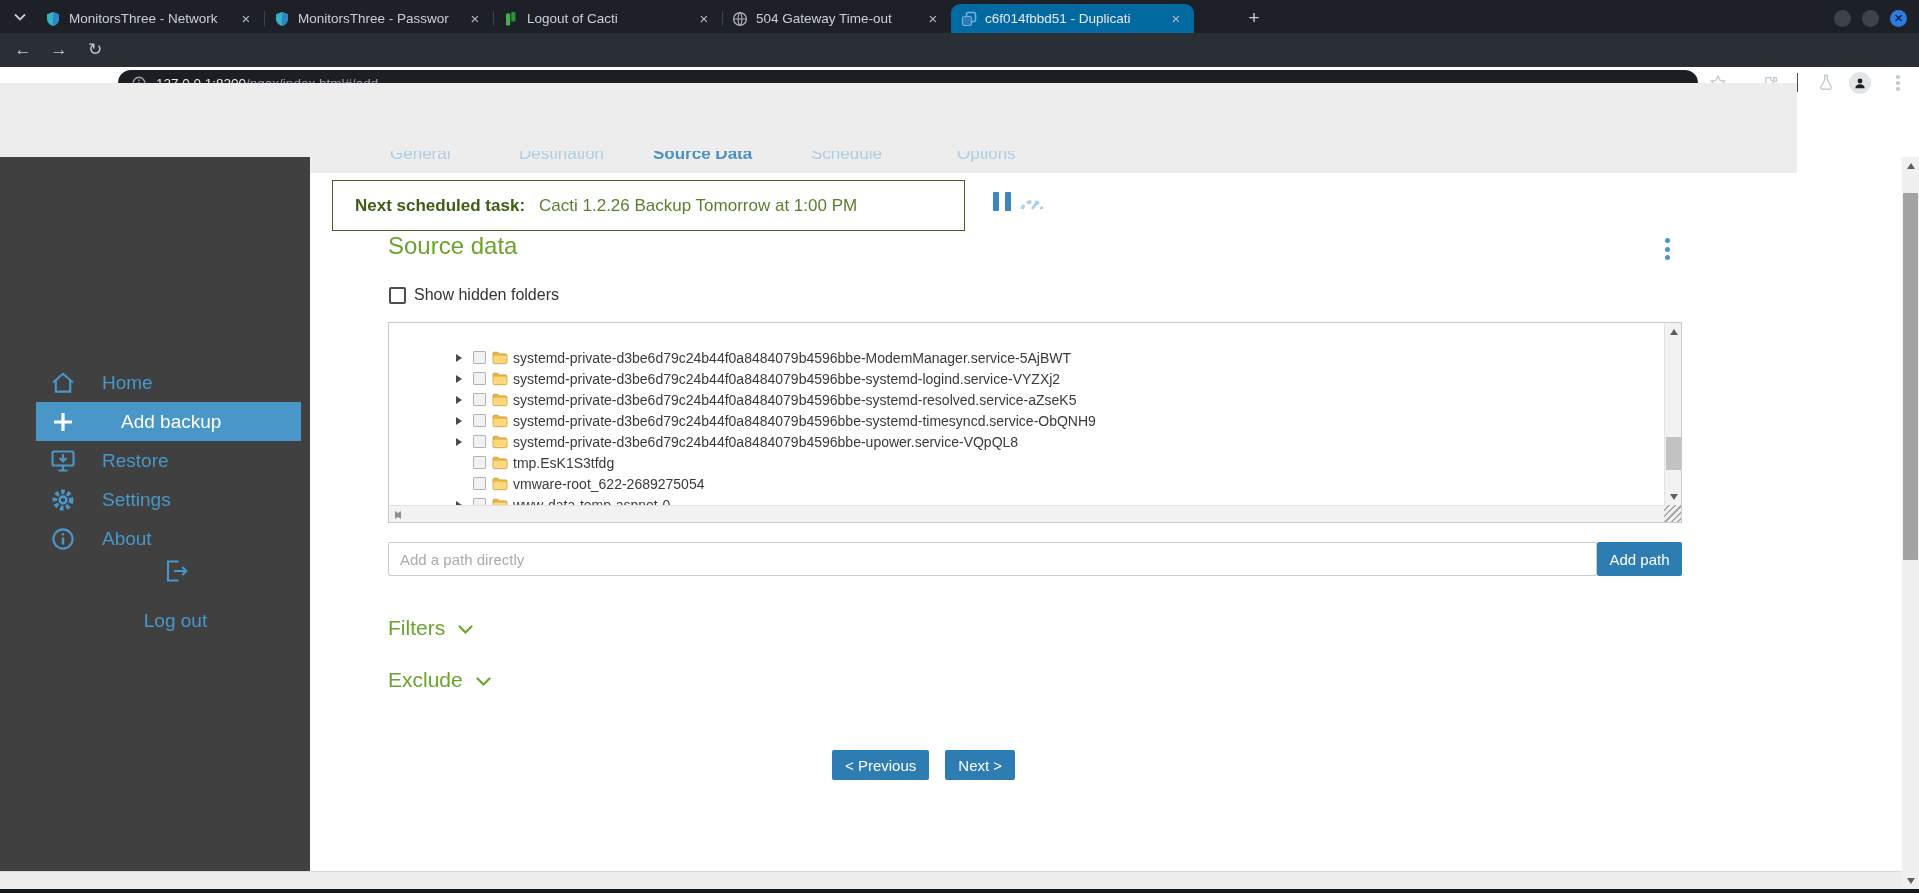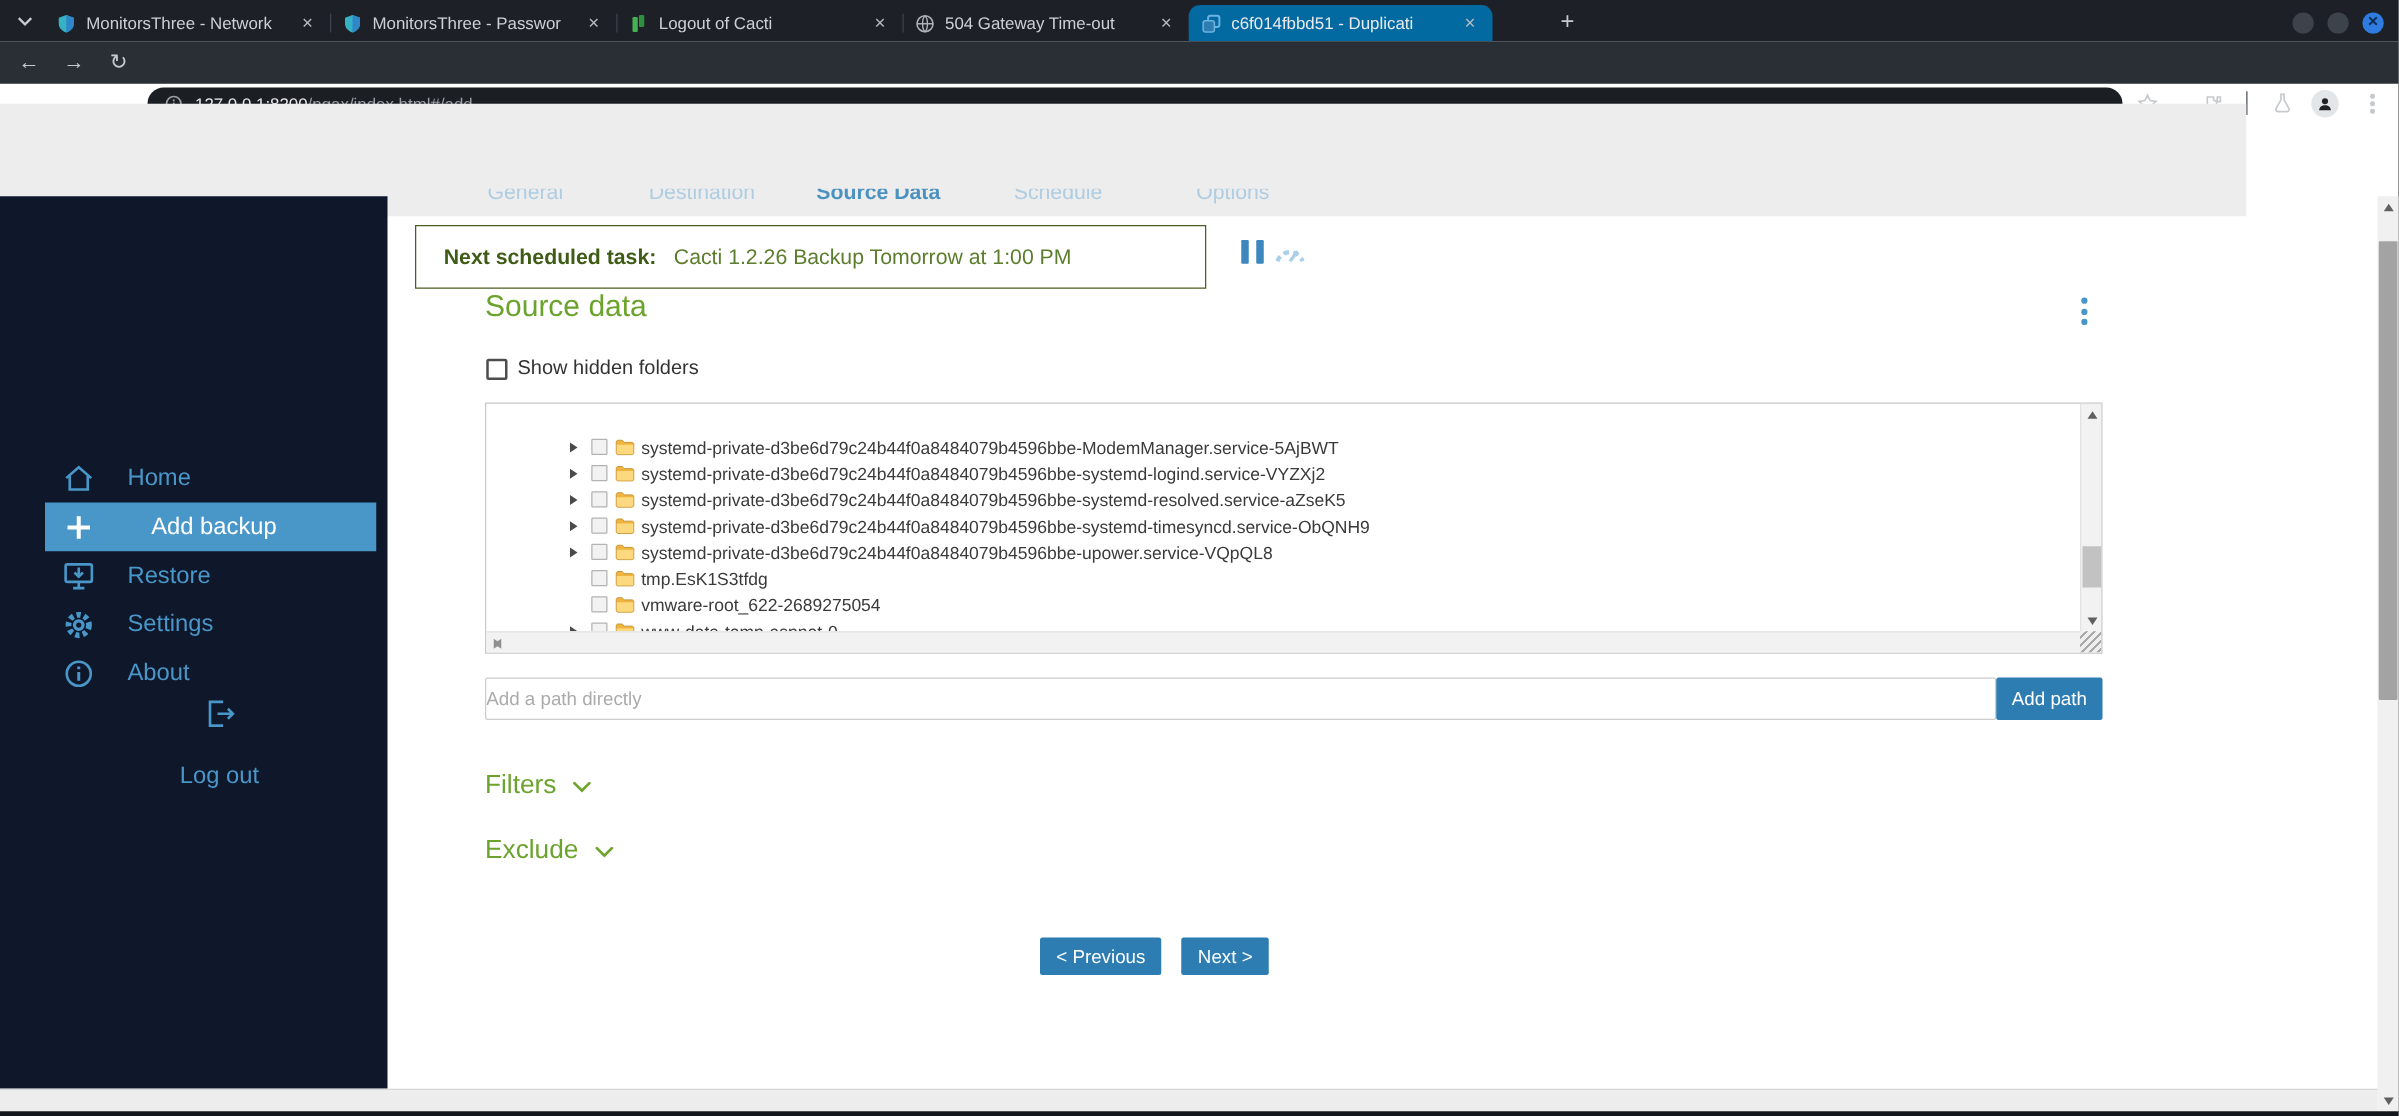--- a/index.html
+++ b/index.html
@@ -60,21 +60,21 @@
   .page-scroll .thumb { position:absolute; left:1px; top:36px; width:15px; height:367px; background:#a3a3a3; border-radius:1px; }
   .sb-arrow { position:absolute; left:0; width:17px; height:17px; display:flex; align-items:center; justify-content:center; }
   .tri-up    { width:0; height:0; border-left:4.5px solid transparent; border-right:4.5px solid transparent; border-bottom:6px solid #606060; }
   .tri-downA { width:0; height:0; border-left:4.5px solid transparent; border-right:4.5px solid transparent; border-top:6px solid #606060; }
   .tri-leftA { width:0; height:0; border-top:4.5px solid transparent; border-bottom:4.5px solid transparent; border-right:6px solid #909090; }
   .tri-rightA{ width:0; height:0; border-top:4.5px solid transparent; border-bottom:4.5px solid transparent; border-left:6px solid #909090; }
   .page-footer { position:absolute; left:0; top:871px; width:1902px; height:18px; background:#ededed; border-top:1px solid #d8d8d8; }
   .os-bar { position:absolute; left:0; top:889px; width:1919px; height:4px; background:#14171b; }
 
   
-  .sidebar { position:absolute; left:0; top:157px; width:310px; height:714px; background:#0f172a; }
+  .sidebar { position:absolute; left:0; top:157px; width:310px; height:714px; background:#404040; }
   .side-item { position:absolute; left:36px; width:265px; height:39px; display:flex; align-items:center; gap:26px; padding-left:14px; color:#4997c9; font-size:19px; cursor:pointer; }
   .side-item.active { background:#4997c9; color:#fff;gap:45px; }
   .side-icon { width:26px; height:26px; flex:0 0 26px; }
   .side-icon svg { width:26px; height:26px; display:block; }
 
   
   .wizard-sliver { position:absolute; left:0; top:151px; width:1902px; height:12px; overflow:hidden; }
   .wiz-step { position:absolute; top:-7px; font-size:17px; color:#aecde2; white-space:nowrap;text-align:center; }
   .wiz-step.active { color:#4c92c0; font-weight:bold; }
 
@@ -97,21 +97,21 @@
   .t-cbx.checked { background:#3ea73e; border-color:#2f8a2f; }
   .t-folder { top:3px; width:16px; height:14px; }
   .t-folder svg { width:16px; height:14px; display:block; }
   .t-label { top:2px; white-space:nowrap; }
   .tree-vscroll { position:absolute; right:0; top:0; width:17px; height:182px; background:#f2f2f2; border-left:1px solid #e2e2e2; }
   .tree-vscroll .thumb { position:absolute; left:1px; top:114px; width:15px; height:33px; background:#c2c2c2; }
   .tree-hscroll { position:absolute; left:0; bottom:0; width:1276px; height:17px; background:#f2f2f2; border-top:1px solid #e2e2e2; }
   .tree-corner { position:absolute; right:0; bottom:0; width:17px; height:17px; background:#efefef;
       background-image:repeating-linear-gradient(135deg, transparent 0 3px, #a9a9a9 3px 4.5px); }
 
-  .path-input { position:absolute; left:388px; top:542px; width:1209px; height:34px; border:1px solid #ccc; border-radius:2px; padding:0 0; font-size:15px; color:#333; font-family:"Liberation Sans",sans-serif; outline:none; }
+  .path-input { position:absolute; left:388px; top:542px; width:1209px; height:34px; border:1px solid #ccc; border-radius:2px; padding:0 11px; font-size:15px; color:#333; font-family:"Liberation Sans",sans-serif; outline:none; }
   .path-input::placeholder { color:#ababab; }
   .addpath-btn { position:absolute; left:1597px; top:542px; width:85px; height:34px; background:#2d7db2; color:#fff; border:none; border-radius:2px; font-size:15px; font-family:"Liberation Sans",sans-serif; }
 
   .section-head { position:absolute; left:388px; display:flex; align-items:center; gap:13px; color:#6ba32c; font-size:21px; cursor:pointer; }
   .section-head svg { width:15px; height:10px; margin-top:3px; }
 
   .wiz-nav { position:absolute; left:832px; top:750px; display:flex; gap:16px; }
   .wiz-btn { height:30px; padding:0 13px; background:#2d7db2; color:#fff; border:none; border-radius:2px; font-size:15px; font-family:"Liberation Sans",sans-serif; }
 </style>
 </head>

